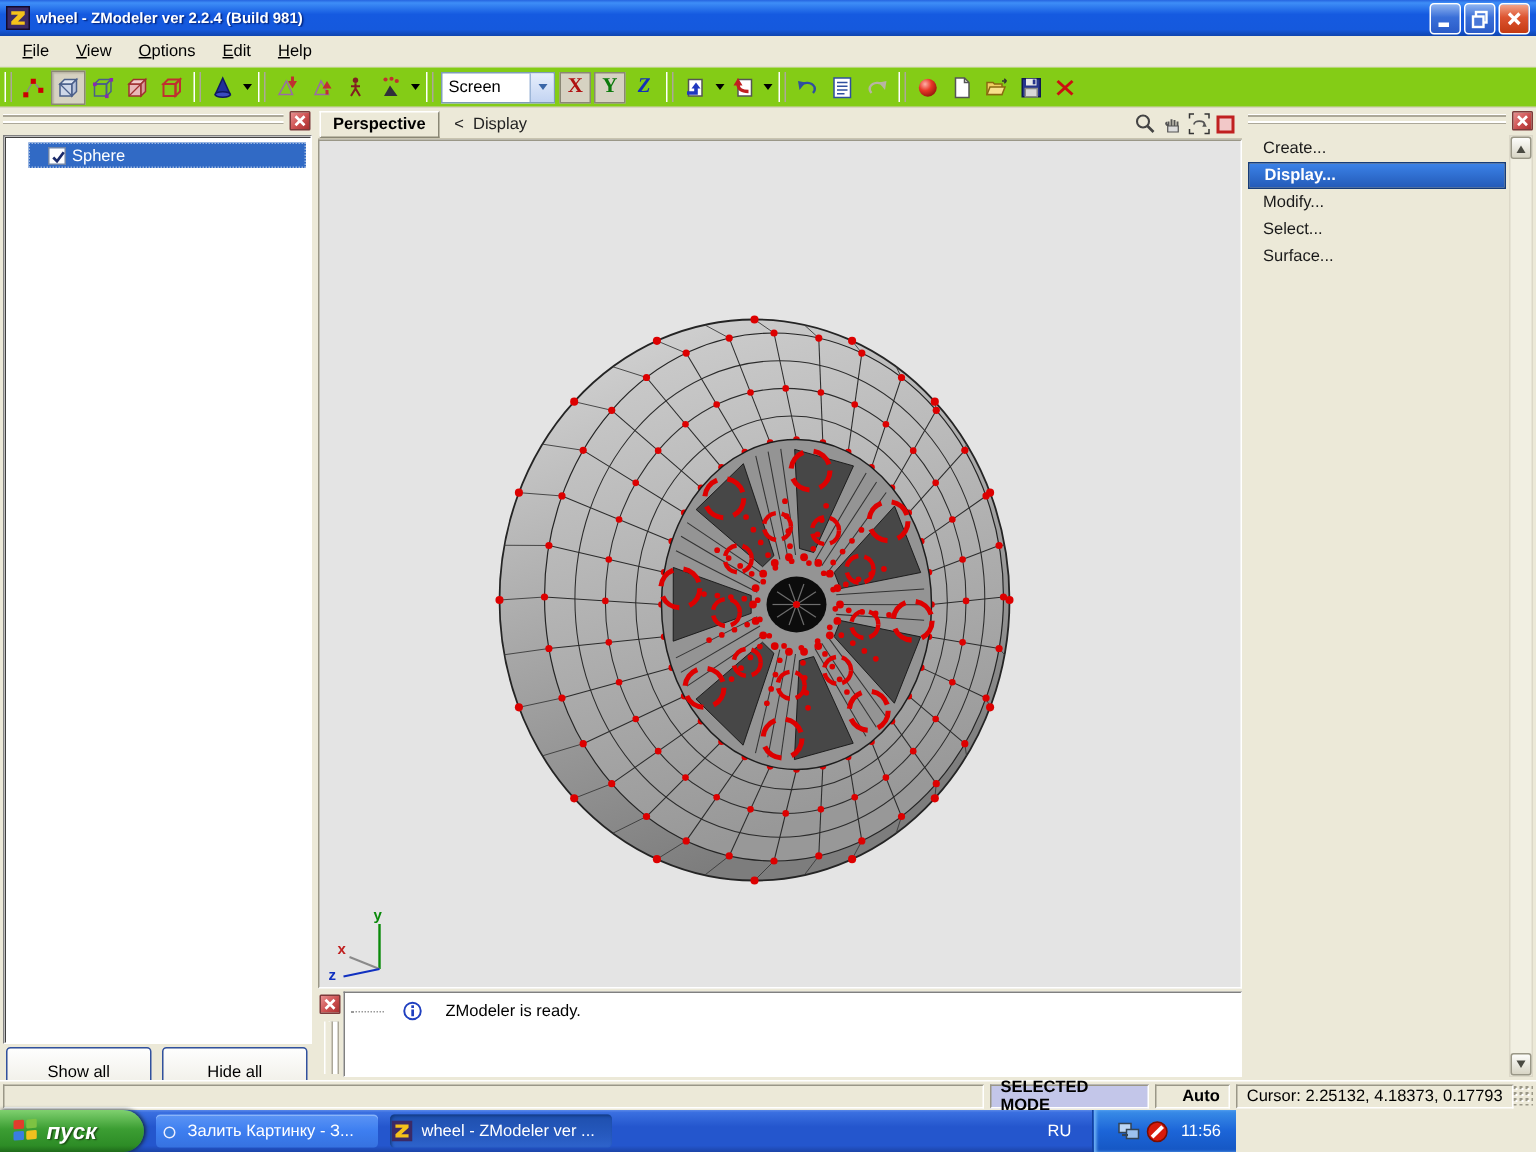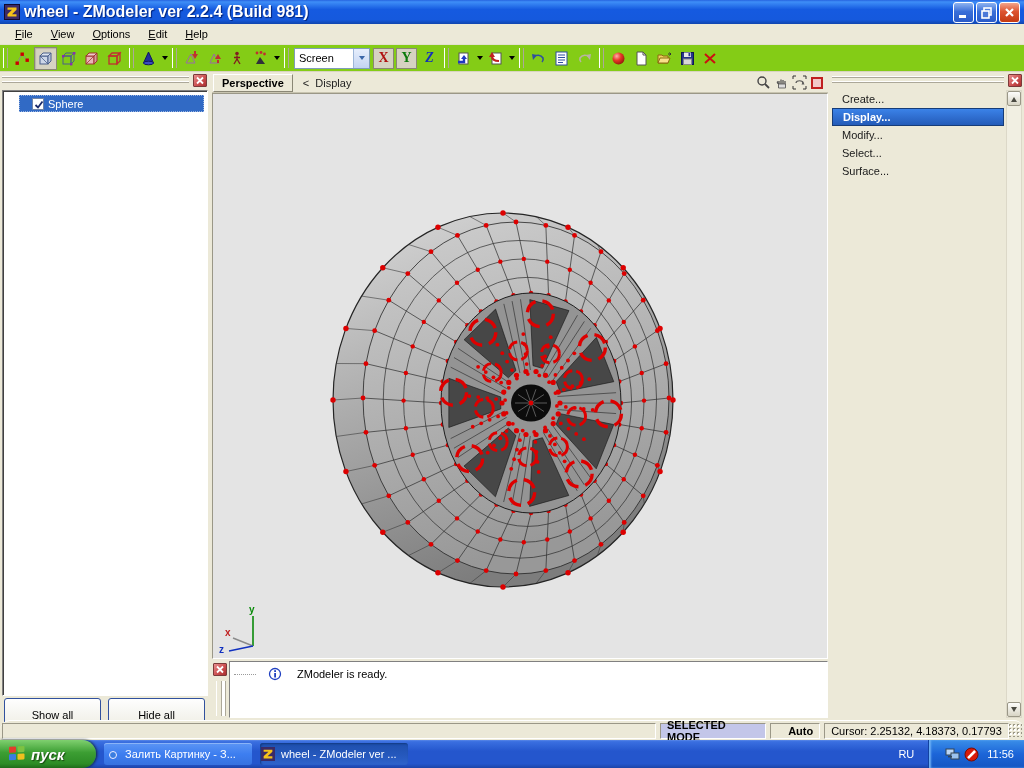--- a/index.html
+++ b/index.html
@@ -4,21 +4,21 @@
 <style>
   *{margin:0;padding:0;box-sizing:border-box;font-family:"Liberation Sans",sans-serif;}
   html,body{width:1024px;height:768px;overflow:hidden;}
   body{position:relative;background:#ece9d8;font-size:11px;color:#000;}
 
   
   .titlebar{position:absolute;left:0;top:0;width:1024px;height:24px;
     background:linear-gradient(180deg,#2664e0 0%,#3e8ef7 8%,#155ae0 40%,#1559dd 82%,#0f44ad 100%);
     display:flex;align-items:center;padding:0 4px;}
   .app-icon{width:16px;height:16px;background:#3b2a66;border:1px solid #120a2e;display:flex;align-items:center;justify-content:center;margin-right:4px;flex:none;}
-  .title-text{color:#fff;font-weight:bold;font-size:16px;text-shadow:1px 1px 1px #00227a;flex:1;white-space:nowrap;overflow:hidden;}
+  .title-text{color:#fff;font-weight:bold;font-size:10px;text-shadow:1px 1px 1px #00227a;flex:1;white-space:nowrap;overflow:hidden;}
   .winbtn{width:21px;height:21px;border:1px solid #fff;border-radius:3px;margin-left:2px;position:relative;flex:none;
     background:linear-gradient(180deg,#8db3f0 0%,#3a6fd8 45%,#2a5bc8 100%);}
   .winbtn.close{background:linear-gradient(180deg,#f2a58b 0%,#dd5430 45%,#c43a12 100%);}
   .winbtn svg{position:absolute;left:2px;top:2px;}
 
   
   .menubar{position:absolute;left:0;top:24px;width:1024px;height:21px;background:#ece9d8;display:flex;align-items:center;padding-left:6px;border-bottom:1px solid #e3e0cf;}
   .menu-item{display:inline-block;padding:3px 9px;font-size:11px;cursor:default;}
   .menu-item::first-letter{text-decoration:underline;}
 
@@ -79,32 +79,32 @@
   .rp-list{position:absolute;left:2px;top:18px;right:20px;}
   .rp-item{height:18px;display:flex;align-items:center;padding-left:10px;font-size:11px;color:#1a1a1a;}
   .rp-item.sel{background:linear-gradient(180deg,#3b82e8,#245bb8);color:#fff;font-weight:bold;border:1px solid #163c78;}
   .scrollbar{position:absolute;right:2px;top:18px;bottom:2px;width:16px;background:#f1efe2;border:1px solid #dcd8c8;}
   .sb-btn{position:absolute;left:0;width:14px;height:15px;background:linear-gradient(180deg,#fdfdfb,#d8d5c5);border:1px solid #9a9787;border-radius:2px;display:flex;align-items:center;justify-content:center;}
   .sb-btn i{width:0;height:0;border:3px solid transparent;}
   .sb-up{top:0;} .sb-up i{border-bottom:5px solid #4a4a42;margin-top:-2px;}
   .sb-down{bottom:0;} .sb-down i{border-top:5px solid #4a4a42;margin-top:3px;}
 
   
-  .statusbar{position:absolute;left:0;top:720px;width:1024px;height:20px;background:#ece9d8;border-top:1px solid #fff;display:flex;align-items:center;padding:0 2px;border-radius:10px;}
+  .statusbar{position:absolute;left:0;top:720px;width:1024px;height:20px;background:#ece9d8;border-top:1px solid #fff;display:flex;align-items:center;padding:0 2px;}
   .sfield{height:16px;border:1px solid;border-color:#9a9787 #fff #fff #9a9787;display:flex;align-items:center;padding:0 6px;font-size:11px;}
   .sb-empty{width:672px;margin-right:4px;}
   .sb-mode{background:#c3c6e9;font-weight:bold;margin-right:4px;}
   .sb-auto{font-weight:bold;margin-right:4px;padding-left:17px;}
   .sb-cursor{width:190px;}
   .grip-corner{margin-left:auto;width:13px;height:13px;
     background:radial-gradient(circle at 2px 2px,#fff 1px,transparent 1px),radial-gradient(circle at 1px 1px,#9a9787 1px,transparent 1px);
     background-size:4px 4px;}
 
   
-  .taskbar{position:absolute;left:0;top:740px;width:1024px;height:28px;
+  .taskbar{position:absolute;left:0;top:740px;width:824px;height:28px;
     background:linear-gradient(180deg,#5a88e8 0%,#3a6fe0 6%,#2456cd 40%,#2456cd 85%,#1c44a8 100%);display:flex;align-items:center;}
   .startbtn{height:28px;width:96px;border-radius:0 14px 14px 0;display:flex;align-items:center;padding-left:8px;flex:none;
     background:linear-gradient(180deg,#7fd06f 0%,#3c9e33 45%,#2d8c26 85%,#1f6b1a 100%);box-shadow:1px 0 3px #123;}
   .startbtn .label{color:#fff;font-weight:bold;font-style:italic;font-size:15px;margin-left:5px;text-shadow:1px 1px 1px #1a4a12;}
   .task{height:22px;width:148px;margin-left:8px;border-radius:3px;display:flex;align-items:center;padding:0 1px;flex:none;
     background:linear-gradient(180deg,#5c95f5 0%,#3d7ef0 50%,#3672e0 100%);box-shadow:inset 0 1px 0 #8ab4f8;color:#fff;}
   .task.active{background:linear-gradient(180deg,#1e4fad 0%,#2659be 60%,#2e63cc 100%);box-shadow:inset 1px 1px 2px #123a80;}
   .task .tlabel{white-space:nowrap;overflow:hidden;text-overflow:ellipsis;font-size:11px;margin-left:5px;}
   .ticon{width:15px;height:15px;flex:none;position:relative;}
   .lang{color:#fff;font-size:11px;margin-left:auto;margin-right:14px;}

